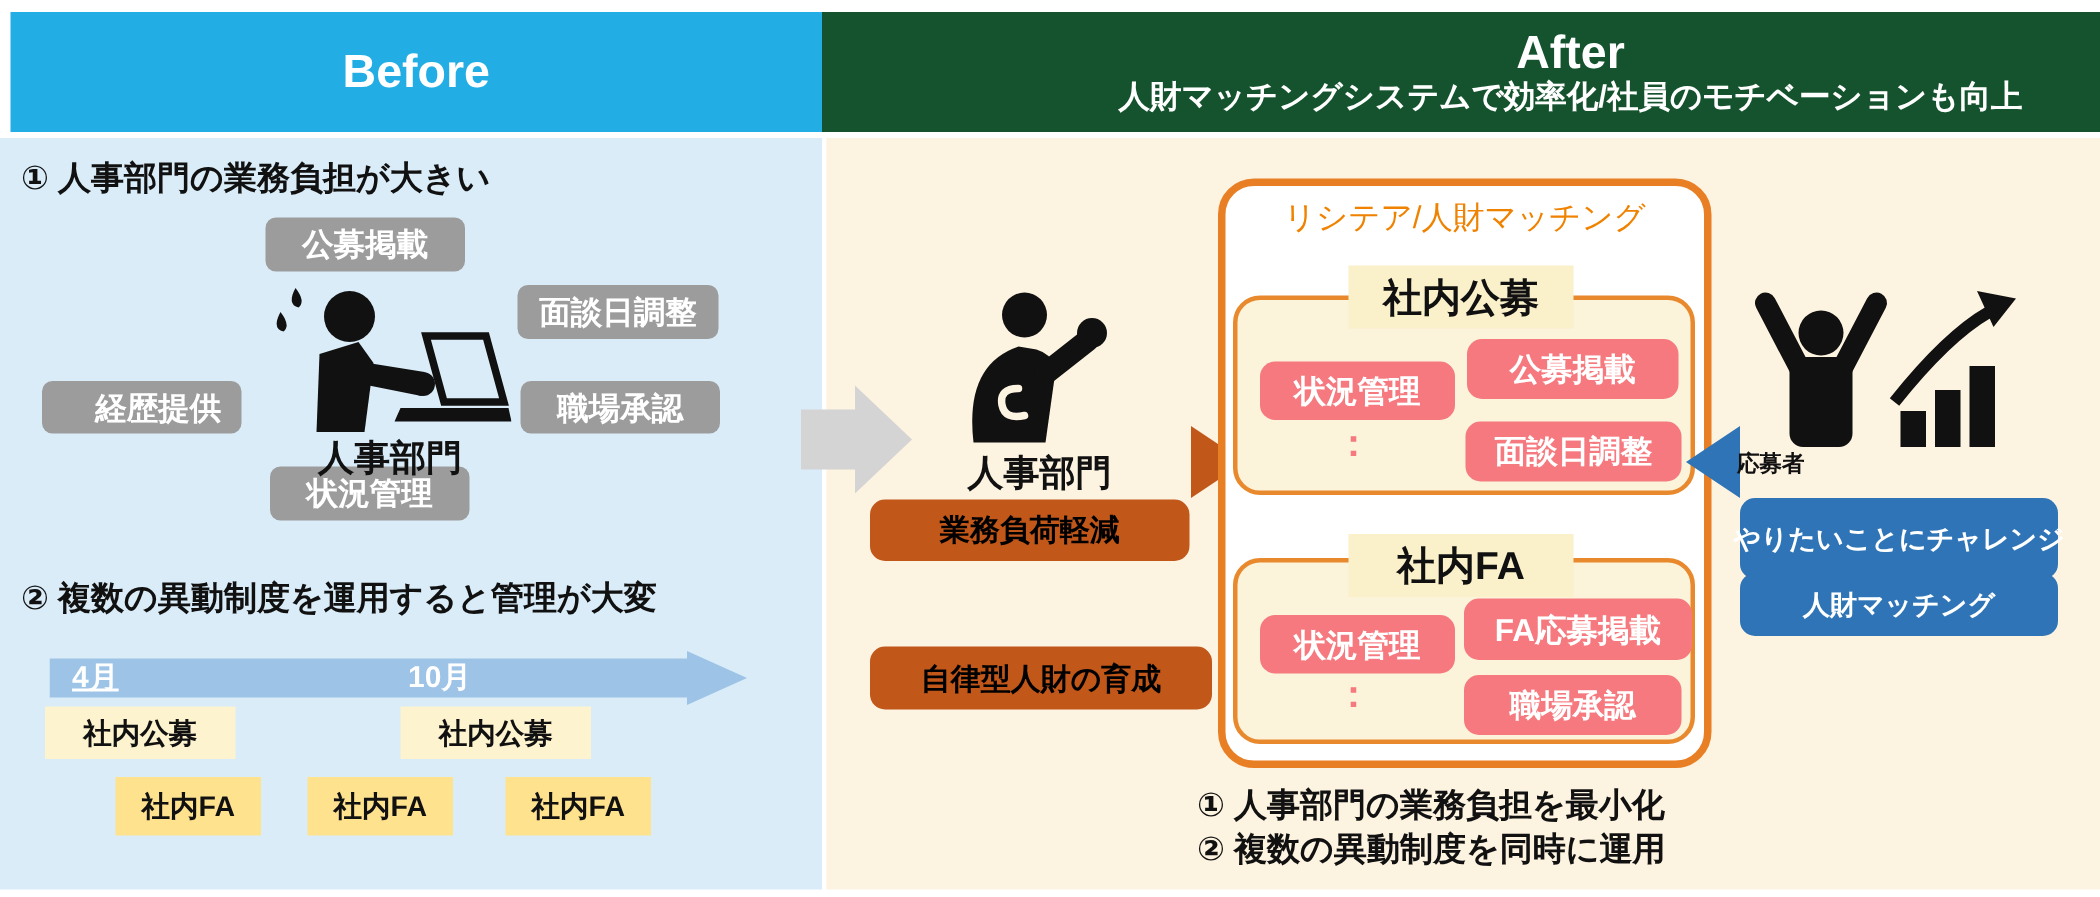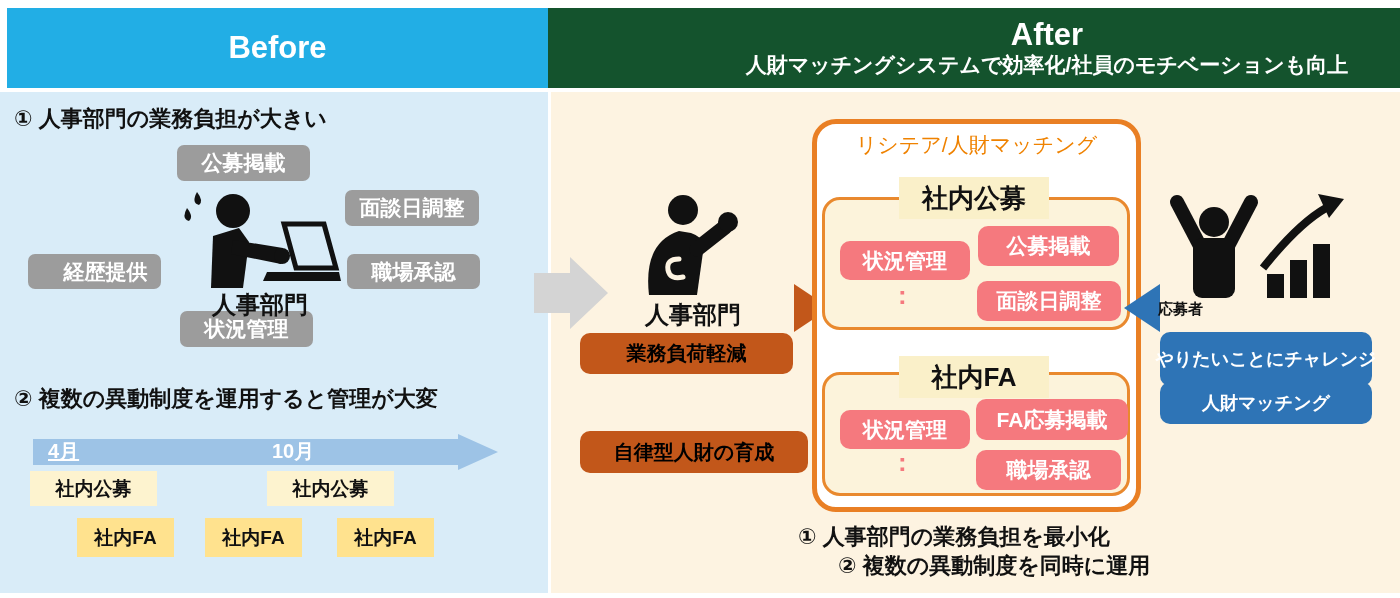--- a/index.html
+++ b/index.html
@@ -145,15 +145,15 @@
     <rect x="145" y="52" width="17" height="54" fill="#111"></rect>
     <path d="M95,76 Q130,32 158,16" fill="none" stroke="#111" stroke-width="8"></path>
     <polygon points="150,2 176,7 161,26" fill="#111"></polygon>
   </svg>
   <div class="abs cap" style="left:1143px; top:300px; width:75px; font-size:15px;">応募者</div>
 
   <div class="abs btn-blue flexc" style="left:1160px; top:332px; width:212px; height:54px;">やりたいことにチャレンジ</div>
   <div class="abs btn-blue flexc" style="left:1160px; top:382px; width:212px; height:42px;">人財マッチング</div>
 
   <div class="abs note" style="left:798px; top:522px;">① 人事部門の業務負担を最小化</div>
-  <div class="abs note" style="left:798px; top:551px;margin-left:40px;">② 複数の異動制度を同時に運用</div>
+  <div class="abs note" style="left:798px; top:551px;">② 複数の異動制度を同時に運用</div>
 
 </div>
 
 </body></html>

